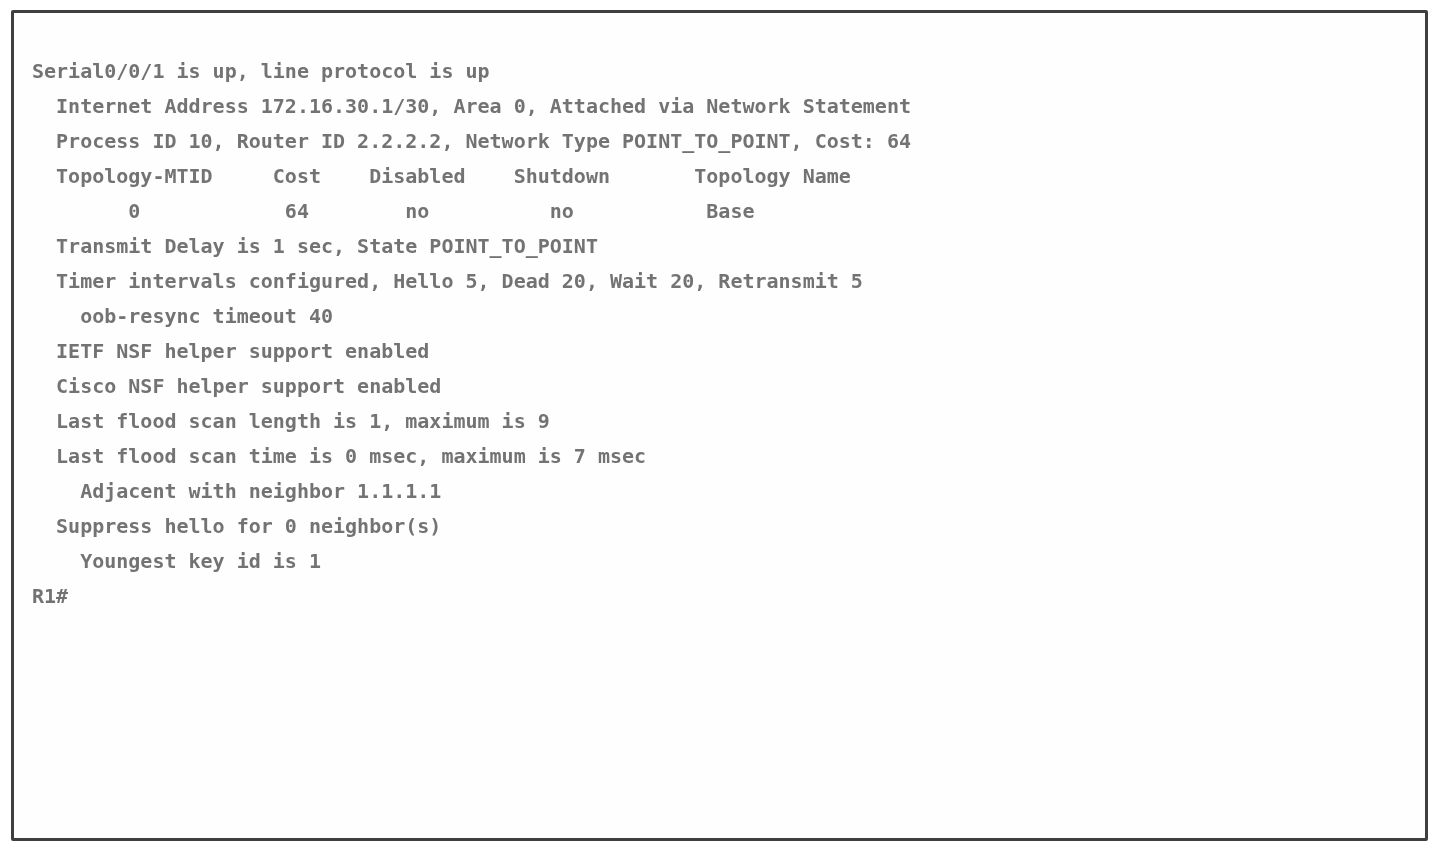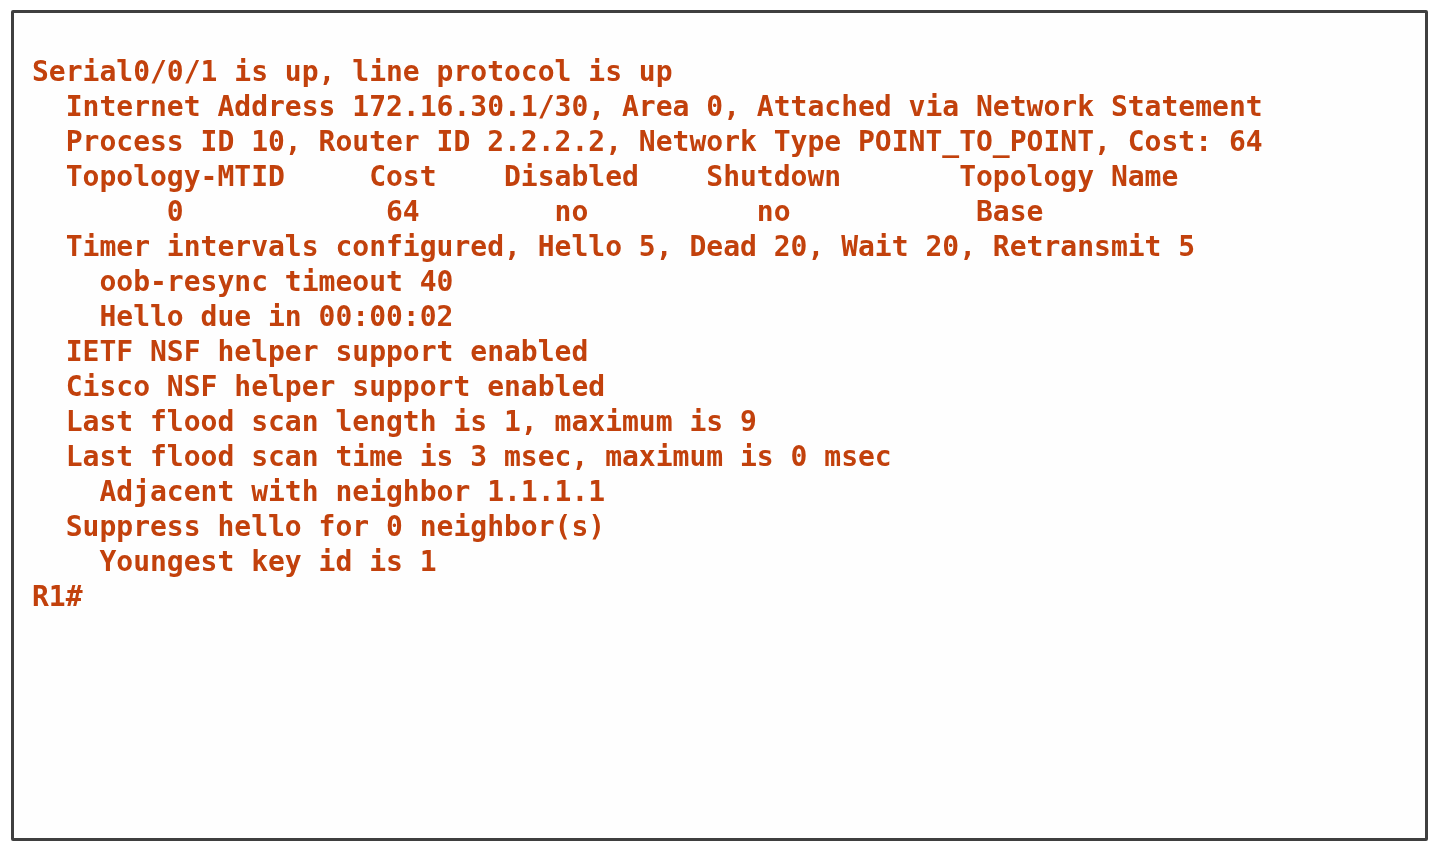--- a/index.html
+++ b/index.html
@@ -22,45 +22,45 @@
     top: 10px;
     width: 1417px;
     height: 831px;
     box-sizing: border-box;
     border: 3px solid #3f3f3f;
     border-radius: 2px;
     background: #fefefe;
     padding: 41px 0 0 18px;
     font-family: "DejaVu Sans Mono", "Liberation Mono", monospace;
     font-weight: bold;
-    font-size: 28px;
+    font-size: 20px;
     line-height: 35px;
-    color: #c2410c;
+    color: #737373;
     overflow: hidden;
   }
   .line {
     white-space: pre;
     height: 35px;
   }
 </style>
 </head>
 <body>
 
 <div class="screen">
   <div class="console">
     <div class="line">Serial0/0/1 is up, line protocol is up</div>
     <div class="line">  Internet Address 172.16.30.1/30, Area 0, Attached via Network Statement</div>
     <div class="line">  Process ID 10, Router ID 2.2.2.2, Network Type POINT_TO_POINT, Cost: 64</div>
     <div class="line">  Topology-MTID     Cost    Disabled    Shutdown       Topology Name</div>
     <div class="line">        0            64        no          no           Base</div>
+    <div class="line">  Transmit Delay is 1 sec, State POINT_TO_POINT</div>
     <div class="line">  Timer intervals configured, Hello 5, Dead 20, Wait 20, Retransmit 5</div>
     <div class="line">    oob-resync timeout 40</div>
-    <div class="line">    Hello due in 00:00:02</div>
     <div class="line">  IETF NSF helper support enabled</div>
     <div class="line">  Cisco NSF helper support enabled</div>
     <div class="line">  Last flood scan length is 1, maximum is 9</div>
-    <div class="line">  Last flood scan time is 3 msec, maximum is 0 msec</div>
+    <div class="line">  Last flood scan time is 0 msec, maximum is 7 msec</div>
     <div class="line">    Adjacent with neighbor 1.1.1.1</div>
     <div class="line">  Suppress hello for 0 neighbor(s)</div>
     <div class="line">    Youngest key id is 1</div>
     <div class="line">R1#</div>
   </div>
 </div>
 
 </body></html>

